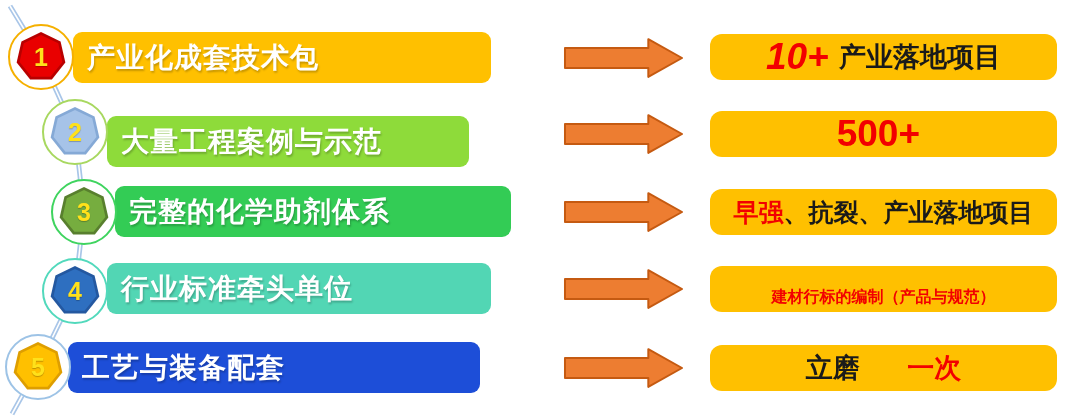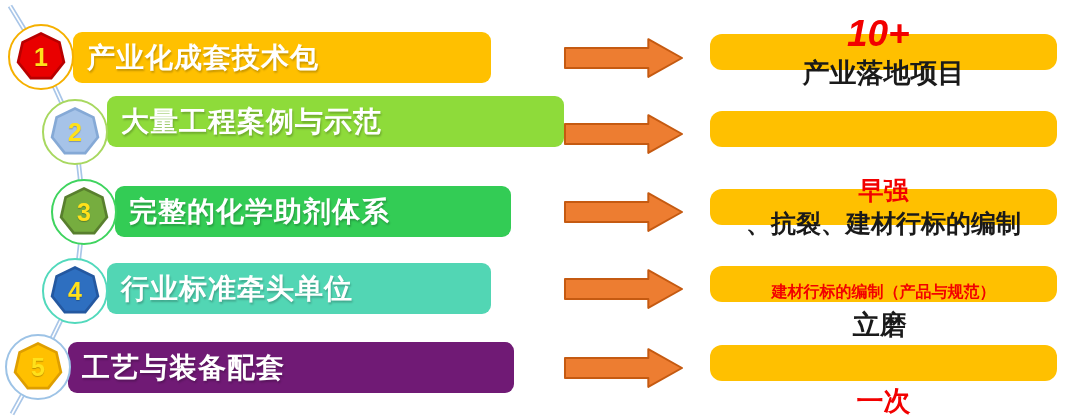--- a/index.html
+++ b/index.html
@@ -11,24 +11,24 @@
   .connector{position:absolute;left:0;top:0;z-index:0;}
   
   .bar{
     position:absolute;height:51px;border-radius:9px;z-index:1;
     display:flex;align-items:center;
     color:#ffffff;font-size:28px;font-weight:bold;letter-spacing:1px;
     text-shadow:1px 2px 2px rgba(0,0,0,0.22);
     padding-left:14px;box-sizing:border-box;
   }
   .row1 .bar{left:73px; top:32px; width:418px; background:#FFC000;}
-  .row2 .bar{left:107px;top:96px;width:457px; background:#8EDB3A;}
+  .row2 .bar{left:107px;top:116px;width:362px; background:#8EDB3A;}
   .row3 .bar{left:115px;top:186px;width:396px; background:#33CC55;}
   .row4 .bar{left:107px;top:263px;width:384px; background:#52D6B4;}
-  .row5 .bar{left:68px; top:342px;width:446px; background:#701a75;text-align:center;}
+  .row5 .bar{left:68px; top:342px;width:412px; background:#1d4ed8;text-align:center;}
   
   .badge{
     position:absolute;width:66px;height:66px;border-radius:50%;
     background:#ffffff;box-sizing:border-box;z-index:2;
     display:flex;align-items:center;justify-content:center;
   }
   .row1 .badge{left:8px; top:24px; border:2.5px solid #F5B000;}
   .row2 .badge{left:42px;top:99px; border:2.5px solid #A8D860;}
   .row3 .badge{left:51px;top:179px;border:2.5px solid #3FD45F;}
   .row4 .badge{left:42px;top:258px;border:2.5px solid #52D9BC;}
@@ -44,24 +44,24 @@
   .badge-num{
     position:relative;z-index:3;color:#FFE11A;font-size:25px;font-weight:bold;
     text-shadow:0 1px 1px rgba(0,0,0,0.25);
   }
   
   .arrow{position:absolute;left:563px;width:123px;height:44px;z-index:1;}
   .row1 .arrow{top:36px;}  .row2 .arrow{top:112px;} .row3 .arrow{top:190px;}
   .row4 .arrow{top:267px;} .row5 .arrow{top:346px;}
   
   .result-box{
-    position:absolute;left:710px;width:347px;height:36px;border-radius:12px;
+    position:absolute;left:710px;width:347px;height:46px;border-radius:12px;
     background:#FFC000;z-index:1;
     display:flex;align-items:center;justify-content:center;
-    font-size:27px;font-weight:bold;color:#1A1A1A;flex-direction:column;
+    font-size:27px;font-weight:bold;color:#1A1A1A;
   }
   .row1 .result-box{top:34px;}  .row2 .result-box{top:111px;}
   .row3 .result-box{top:189px;font-size:25px;} .row4 .result-box{top:266px;}
   .row5 .result-box{top:345px;gap:40px;}
   .result-box span{white-space:pre;}
   .seg-red{color:#F20000;}
   .seg-black{color:#1A1A1A;}
   .seg-num{font-size:37px;}
   .seg-italic{font-style:italic;}
   .seg-sm{font-size:16px;margin-top:16px;}
@@ -101,39 +101,40 @@
     </div>
     <div class="badge">
       <div class="hept">
         <span class="badge-num">2</span>
       </div>
     </div>
     <svg class="arrow" viewBox="0 0 124 44">
       <polygon points="2,12 86,12 86,3 120,22 86,41 86,32 2,32" fill="#ED7D31" stroke="#C55A11" stroke-width="2" stroke-linejoin="round"></polygon>
     </svg>
     <div class="result-box">
+      <span class="seg-red seg-num">500+ </span>
       <span></span>
     </div>
   </div>
 
   <div class="row3">
     <div class="bar">
       <span>完整的化学助剂体系</span>
     </div>
     <div class="badge">
       <div class="hept">
         <span class="badge-num">3</span>
       </div>
     </div>
     <svg class="arrow" viewBox="0 0 124 44">
       <polygon points="2,12 86,12 86,3 120,22 86,41 86,32 2,32" fill="#ED7D31" stroke="#C55A11" stroke-width="2" stroke-linejoin="round"></polygon>
     </svg>
     <div class="result-box">
       <span class="seg-red">早强</span>
-      <span class="seg-black">、抗裂、建材行标的编制</span>
+      <span class="seg-black">、抗裂、产业落地项目</span>
       <span></span>
     </div>
   </div>
 
   <div class="row4">
     <div class="bar">
       <span>行业标准牵头单位</span>
     </div>
     <div class="badge">
       <div class="hept">

